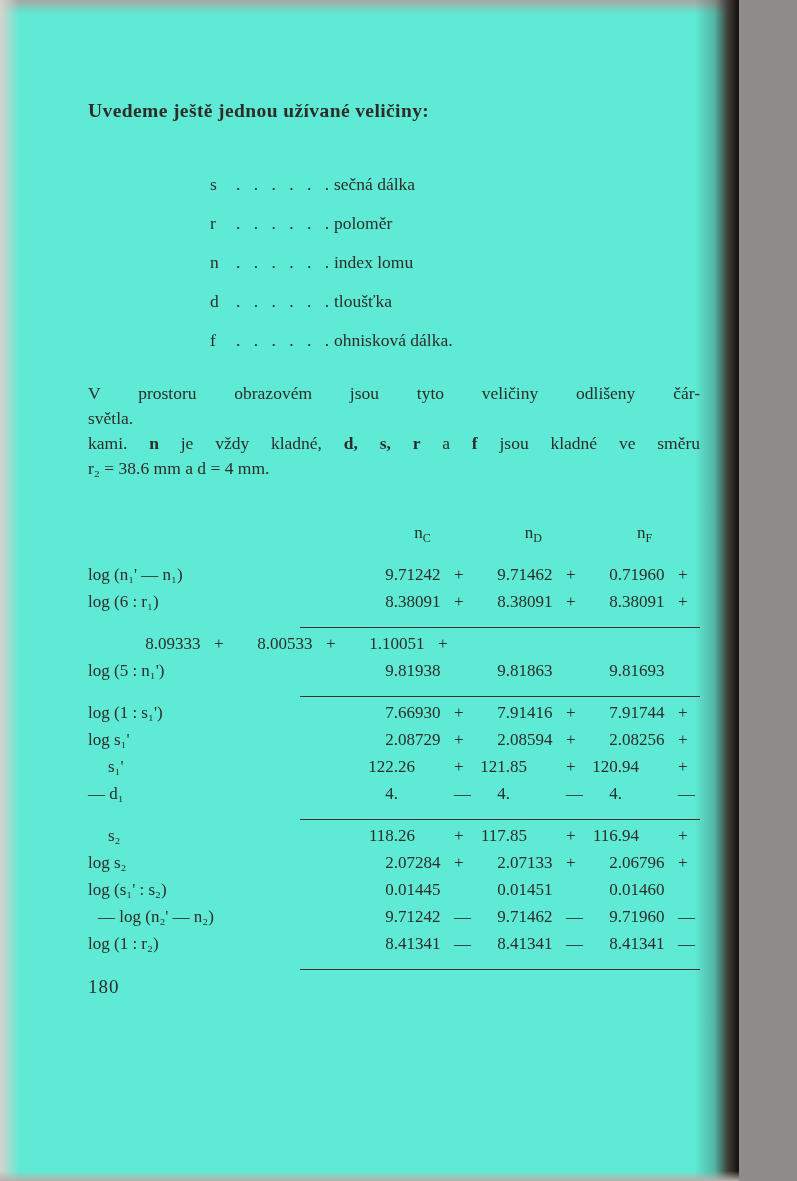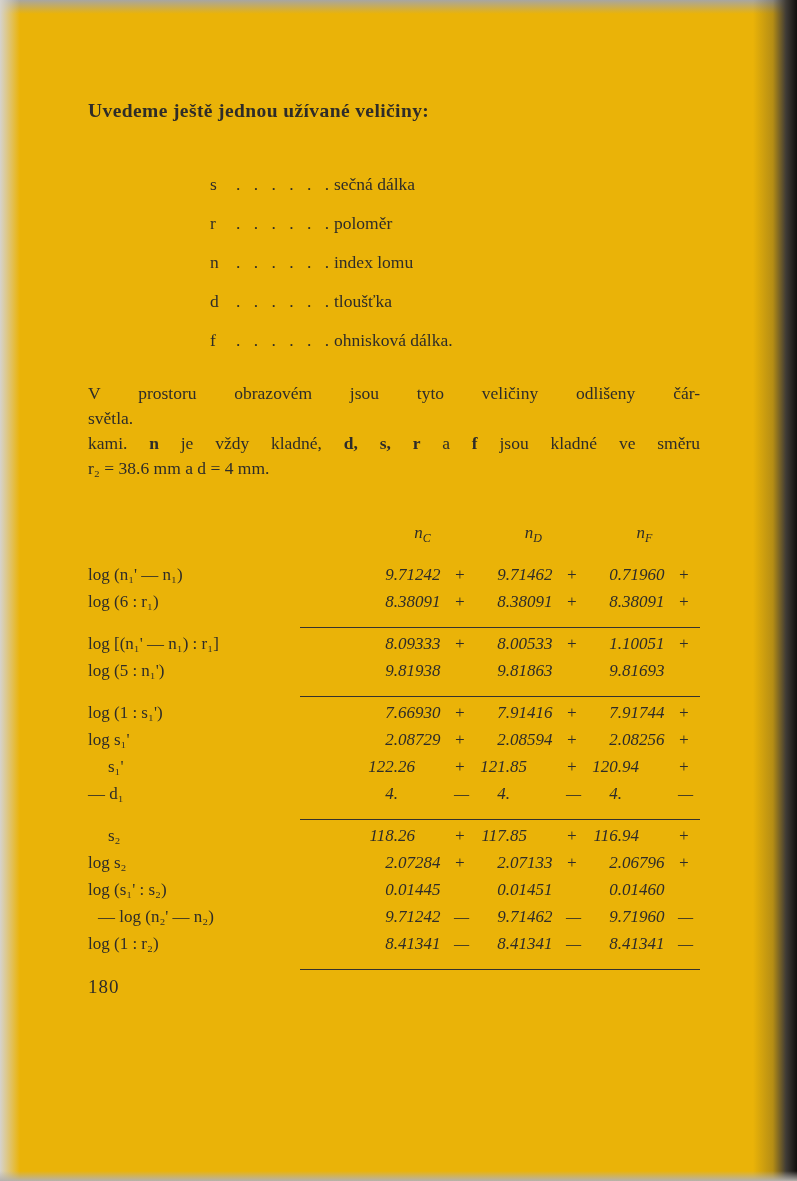--- a/index.html
+++ b/index.html
@@ -3,22 +3,22 @@
 <meta charset="utf-8">
 <style>
   * { box-sizing: border-box; }
   html, body { margin: 0; padding: 0; }
   body {
     width: 797px; height: 1181px;
     background: #8f8d89;
     font-family: "Liberation Serif", "DejaVu Serif", serif;
   }
   .scan {
-    position: relative; width: 797px; height: 1181px;
-    background: #eab308; overflow: hidden; color: #2e2c29;
+    position: relative; width: 739px; height: 1181px;
+    background: #5eead4; overflow: hidden; color: #2e2c29;
   }
   .edge-top    { position: absolute; top: 0; left: 0; right: 0; height: 14px;
                  background: linear-gradient(180deg, #a8a6a2 0%, rgba(168,166,162,0) 100%); }
   .edge-left   { position: absolute; top: 0; left: 0; bottom: 0; width: 20px;
                  background: linear-gradient(90deg, #d6d3cd 0%, rgba(214,211,205,0) 100%); }
   .edge-right  { position: absolute; top: 0; right: 0; bottom: 0; width: 44px;
                  background: linear-gradient(90deg, rgba(58,54,50,0) 0%, rgba(58,54,50,0.30) 45%, #3f3b36 75%, #110f0d 100%); }
   .edge-bottom { position: absolute; left: 0; right: 0; bottom: 0; height: 10px;
                  background: linear-gradient(0deg, #b5b2ad 0%, rgba(181,178,173,0) 100%); }
 
@@ -37,21 +37,21 @@
   .bold { font-weight: bold; }
   .indent1 { text-indent: 22px; }
   .sub { font-size: 12px; vertical-align: -4px; letter-spacing: 0; }
 
   .table { margin-top: 42px; font-size: 17px; }
   .t-head { display: flex; align-items: baseline; height: 22px; margin-bottom: 20px; }
   .t-row { display: flex; align-items: baseline; height: 27px; }
   .t-label { width: 245px; white-space: nowrap; }
   .t-label.indent { padding-left: 20px; }
   .t-label.hang { text-indent: -26px; padding-left: 36px; }
-  .t-group { width: 112px; display: flex; align-items: center; font-style: italic; }
+  .t-group { width: 112px; display: flex; align-items: center; }
   .t-group.g1 { margin-left: 36px; }
   .t-head .t-group { justify-content: center; }
   .num { display: inline-flex; width: 80px; white-space: nowrap; }
   .num .ip { flex: 1; text-align: right; }
   .num .fp { width: 46px; text-align: left; }
   .sign { width: 22px; margin-left: 10px; }
   .rule { border-top: 1.5px solid #35322e; margin: 8px 0 6px 212px; width: 400px; }
 
   .pagenum { margin-top: 4px; font-size: 19px; letter-spacing: 1px; }
 </style>
@@ -172,21 +172,20 @@
               <span>.</span>
               <span class="fp">38091</span>
             </span>
             <span class="sign">+</span>
           </span>
       </div>
 
       <div class="rule"></div>
 
       <div class="t-row">
-        <span class="t-label">log [(n₁' — n₁) : r₁]</span>
         <span class="t-group g1">
             <span class="num">
               <span class="ip">8</span>
               <span>.</span>
               <span class="fp">09333</span>
             </span>
             <span class="sign">+</span>
           </span>
         <span class="t-group">
             <span class="num">

